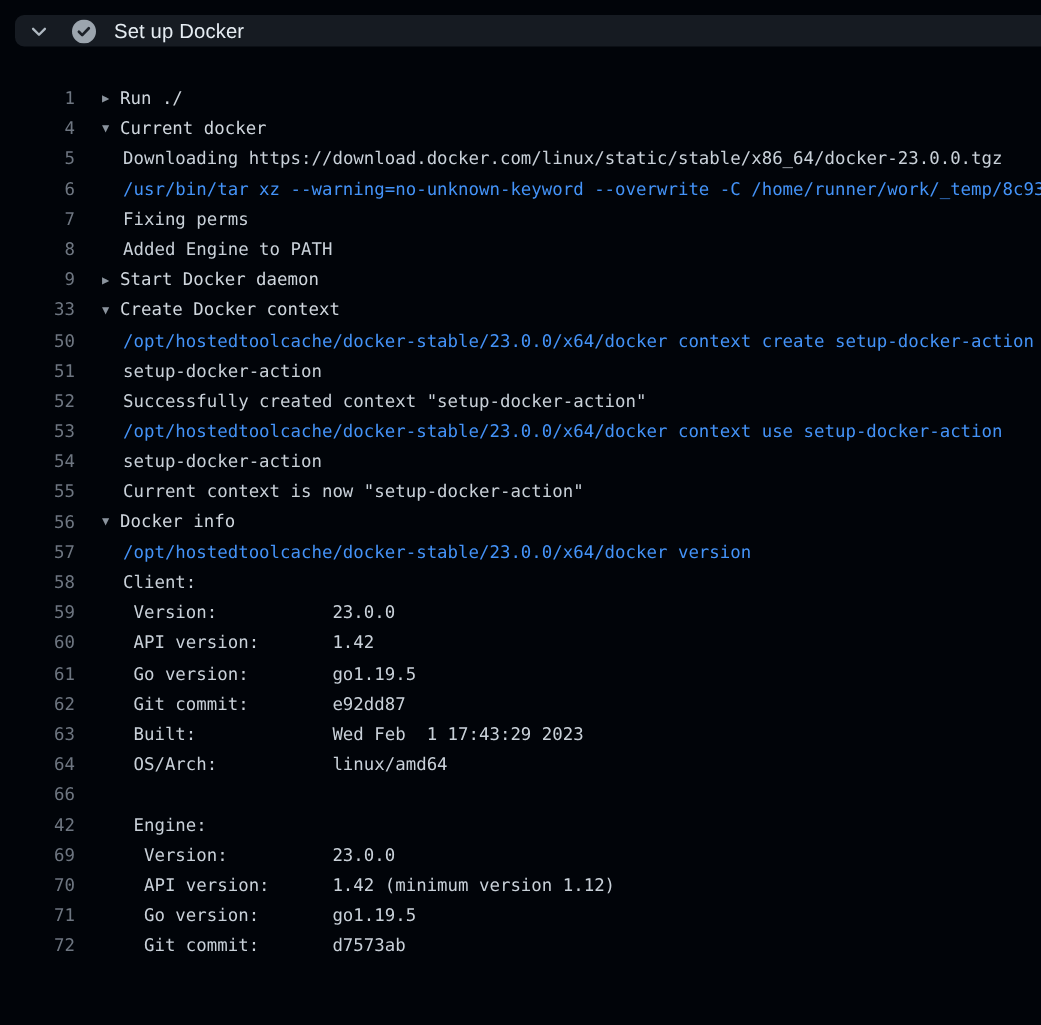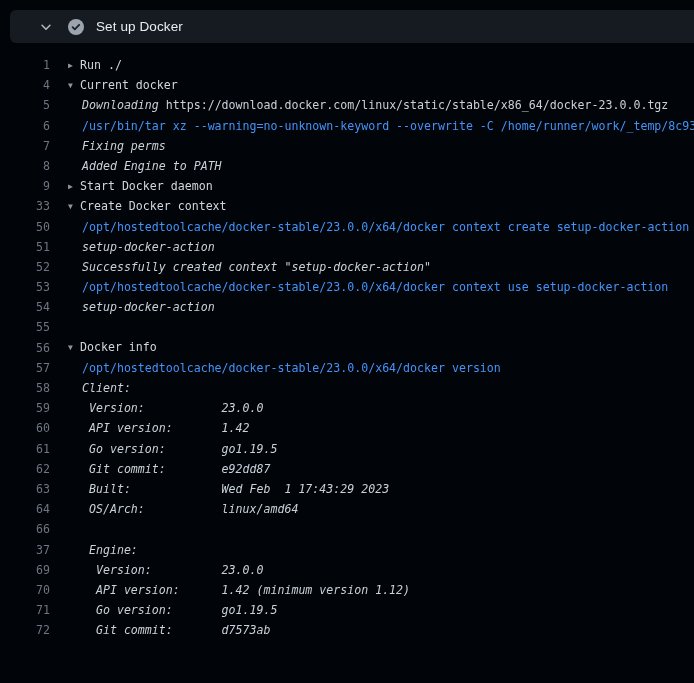--- a/index.html
+++ b/index.html
@@ -2,26 +2,26 @@
 <html><head>
 <meta charset="utf-8">
 <style>
   html,body{margin:0;padding:0;}
   body{
     width:694px;height:683px;overflow:hidden;
     background:var(--bg,#010409);
     font-family:"Liberation Sans", sans-serif;
   }
   .step-header{
-    margin:10px 0 0 10px;
-    height:33px;
+    margin:10px 0 12px 10px;
+    height:21px;
     background:var(--header-bg,#161b22);
     border-radius:6px 0 0 6px;
     display:flex;align-items:center;
-    padding-left:28px;
+    padding-left:8px;
     cursor:pointer;
   }
   .chev{width:16px;height:16px;display:flex;align-items:center;justify-content:center;margin-right:14px;}
   .check{width:16px;height:16px;margin-right:12px;}
   .step-title{
     color:#e6edf3;font-size:13.5px;letter-spacing:.1px;
   }
   .log{
     padding-top:12px;
     font-family:"DejaVu Sans Mono","Liberation Mono",monospace;
@@ -38,21 +38,21 @@
     user-select:none;
   }
   .content{white-space:pre;color:#c9d1d9;}
   .content.child{padding-left:32px;}
   .content.group{padding-left:18px;color:#d0d7de;cursor:pointer;}
   .arrow{
     display:inline-block;width:12px;
     font-size:8px;color:#8b949e;
     vertical-align:1px;
   }
-  .plain{color:#c9d1d9;font-style:italic;}
+  .plain{color:#c9d1d9;}
   .cmd{color:var(--accent,#4493f8);}
   a.link{color:#c9d1d9;cursor:pointer;}
 </style>
 </head>
 <body style="--bg: #010409; --header-bg: #161b22; --accent: #4493f8;">
 
 <div class="step-header">
   <span class="chev">
     <svg width="14" height="14" viewBox="0 0 16 16">
       <path d="M3.5 6l4.5 4.5L12.5 6" fill="none" stroke="#afb8c1" stroke-width="1.8" stroke-linecap="round" stroke-linejoin="round"></path>
@@ -128,20 +128,21 @@
     <span class="content child"><span class="cmd">/opt/hostedtoolcache/docker-stable/23.0.0/x64/docker context use setup-docker-action</span></span>
   </div>
 
   <div class="row">
     <span class="num">54</span>
     <span class="content child"><span class="plain">setup-docker-action</span></span>
   </div>
 
   <div class="row">
     <span class="num">55</span>
+    <span class="content child"><span class="plain">Current context is now "setup-docker-action"</span></span>
   </div>
 
   <div class="row">
     <span class="num">56</span>
     <span class="content group"><span class="arrow">▼</span><span>Docker info</span></span>
   </div>
 
   <div class="row">
     <span class="num">57</span>
     <span class="content child"><span class="cmd">/opt/hostedtoolcache/docker-stable/23.0.0/x64/docker version</span></span>
@@ -183,21 +184,21 @@
   </div>
 
 
   <div class="row">
     <span class="num">66</span>
     <span class="content child"><span class="plain"></span></span>
   </div>
 
 
   <div class="row">
-    <span class="num">37</span>
+    <span class="num">42</span>
     <span class="content child"><span class="plain"> Engine:</span></span>
   </div>
 
   <div class="row">
     <span class="num">69</span>
     <span class="content child"><span class="plain">  Version:          23.0.0</span></span>
   </div>
 
   <div class="row">
     <span class="num">70</span>

